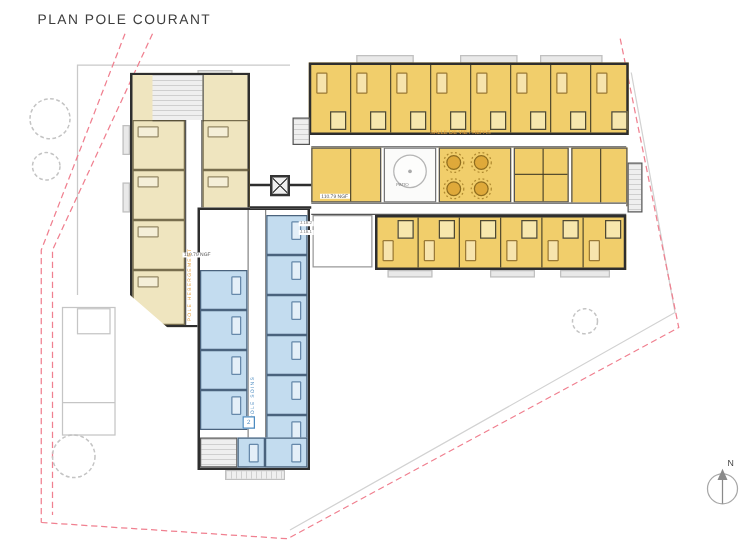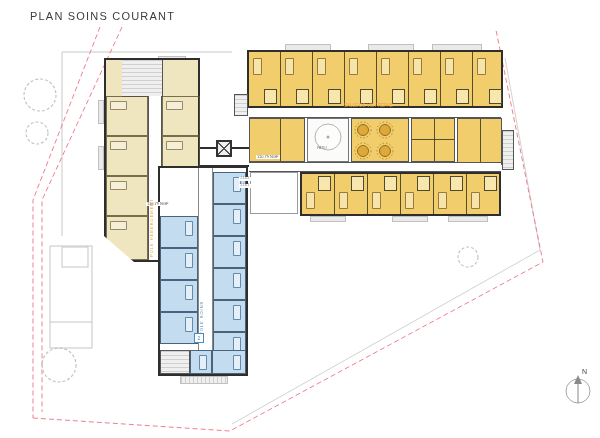--- a/index.html
+++ b/index.html
@@ -168,21 +168,21 @@
     <div class="room-b" style="left:0;top:48px;width:38px;height:32px;"></div>
     <div class="room-b" style="left:0;top:80px;width:38px;height:32px;"></div>
     <div class="room-b" style="left:0;top:112px;width:38px;height:32px;"></div>
     <div class="room-b" style="left:0;top:144px;width:38px;height:32px;"></div>
     <div class="abs hatch" style="left:0;top:182px;width:30px;height:24px;border:1px solid #555;box-sizing:border-box;"></div>
     <div class="room-b" style="left:30px;top:182px;width:22px;height:24px;"></div>
     <div class="room-b" style="left:52px;top:182px;width:34px;height:24px;"></div>
   </div>
   <div class="slab hatchv" style="left:180px;top:376px;width:48px;height:8px;"></div>
 
-  <div class="lbl title" style="left:30px;top:10px;">PLAN SOINS COURANT</div>
+  <div class="lbl title" style="left:30px;top:10px;">PLAN POLE COURANT</div>
 
   <div class="lbl tiny2 orange" style="left:344px;top:104px;font-size:4.5px;">SALLE DE VIE / REPAS</div>
   <div class="lbl tiny2" style="left:317px;top:147px;">PATIO</div>
 
   <div class="lbl tiny whitebg" style="left:146px;top:202px;">110.79 NGF</div>
   <div class="lbl tiny whitebg" style="left:256px;top:155px;">110.79 NGF</div>
 
   <div class="lbl tiny2 whitebg" style="left:239px;top:177px;">J.16.2</div>
   <div class="lbl tiny2 whitebg" style="left:239px;top:184px;">J.16.1</div>
 

